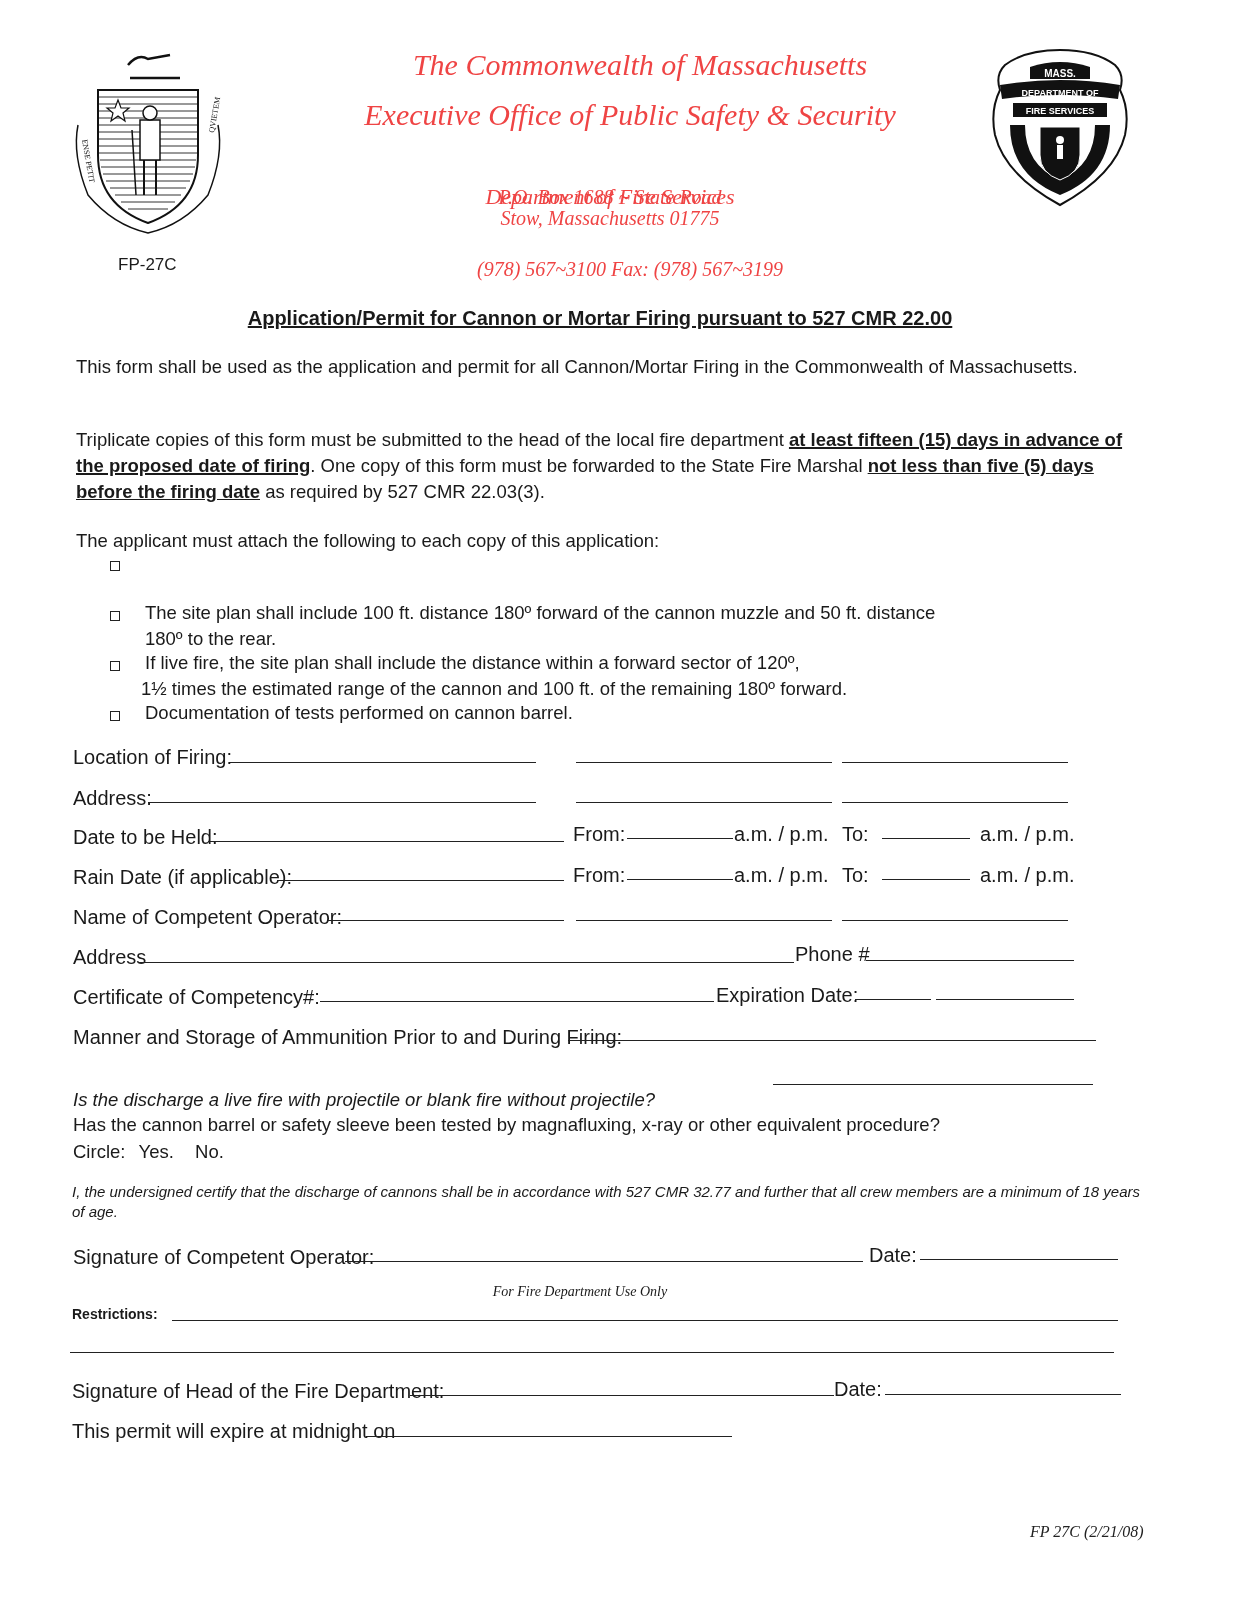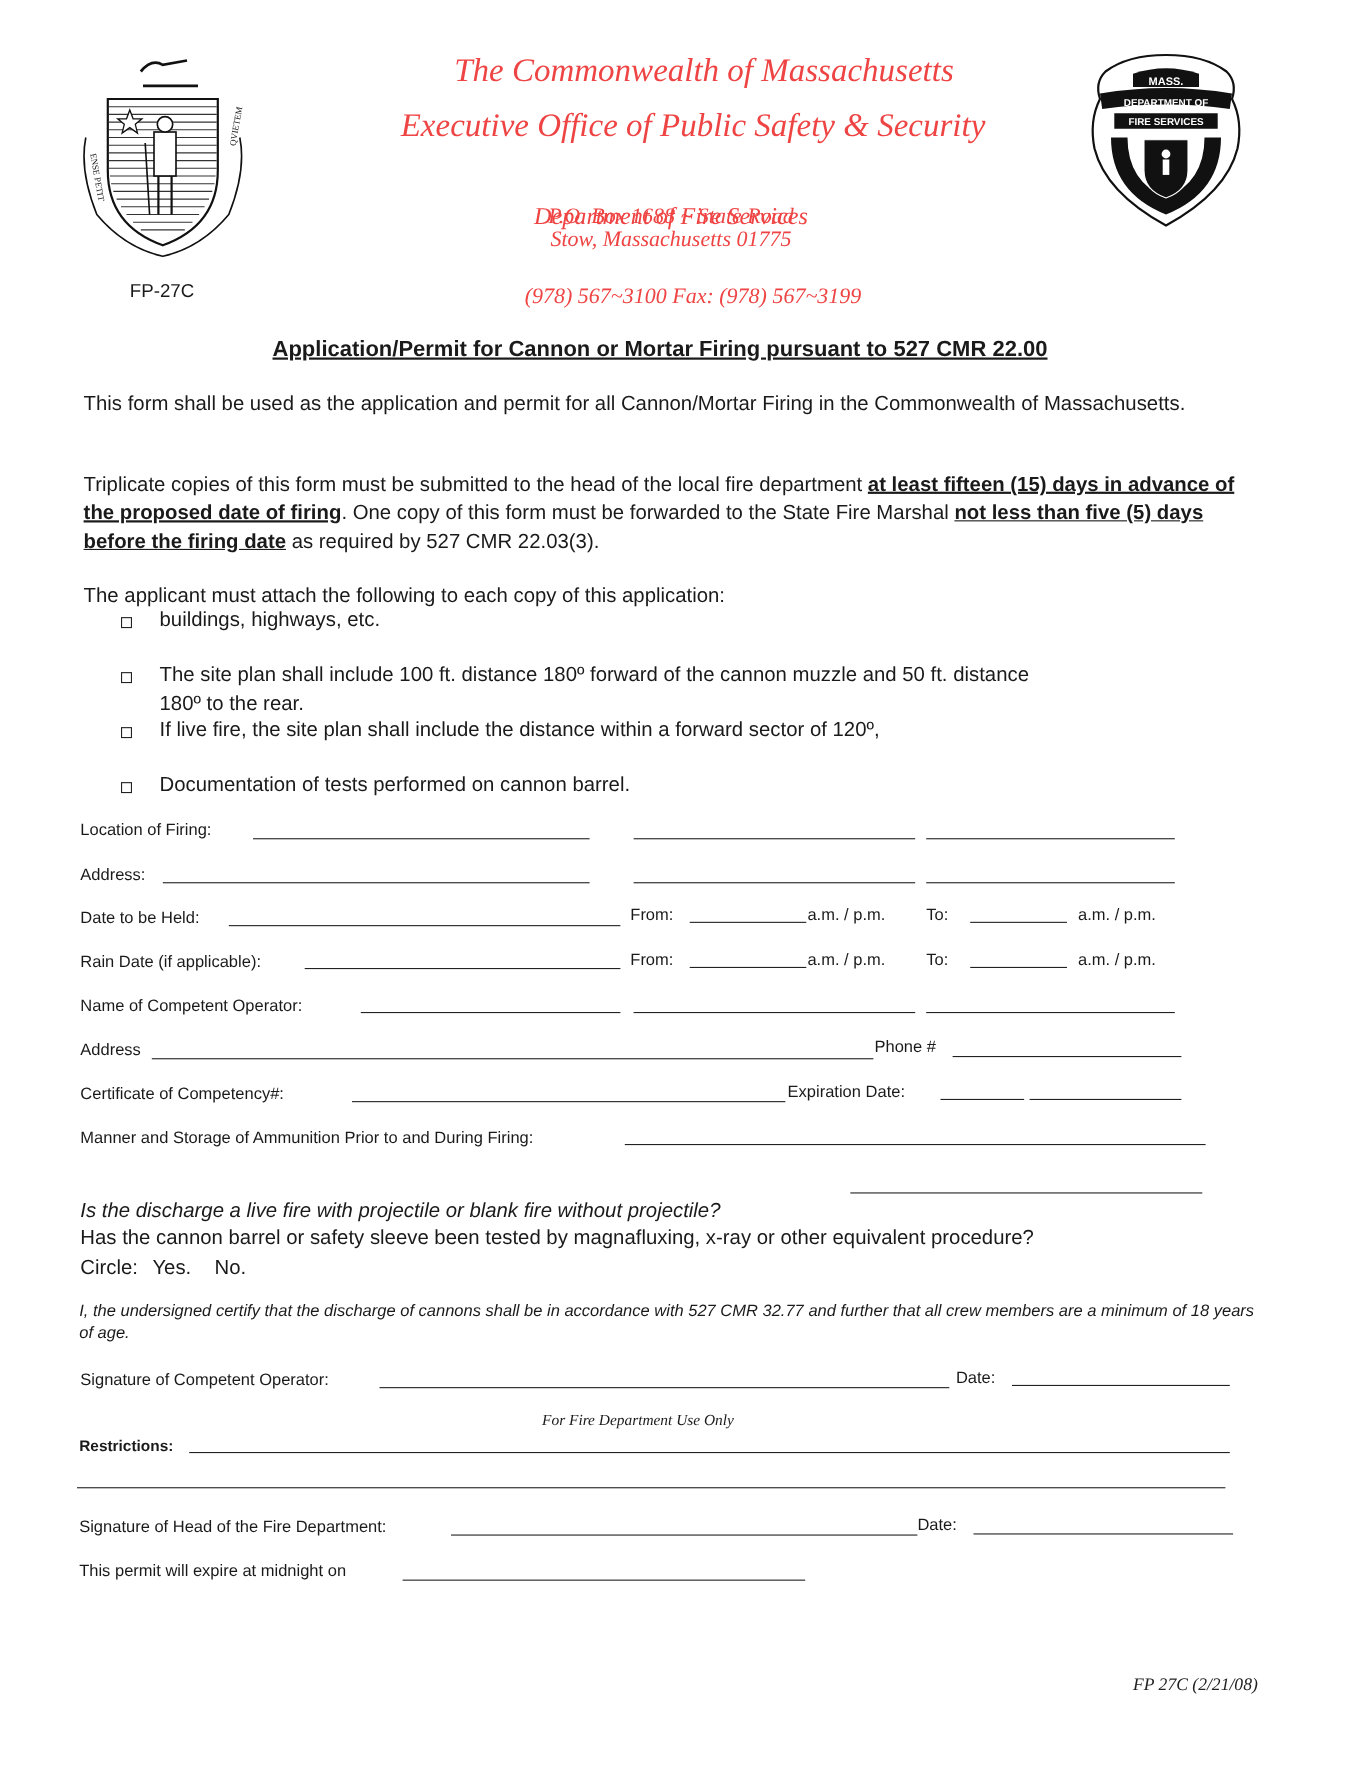--- a/index.html
+++ b/index.html
@@ -1,20 +1,20 @@
 <!DOCTYPE html>
 <html><head>
 <meta charset="utf-8">
 <style>
   html, body { margin: 0; padding: 0; background: #ffffff; }
   body { width: 1247px; height: 1612px; position: relative; overflow: hidden; color: #1a1a1a; font-family: "Liberation Sans", sans-serif; }
   .abs { position: absolute; }
   .script { font-family: "Liberation Serif", serif; font-style: italic; color: #ef4444; text-align: center; white-space: nowrap; }
   .line { position: absolute; border-bottom: 1.5px solid #222; height: 0; }
-  .lbl { position: absolute; font-size: 15px; white-space: nowrap; }
+  .lbl { position: absolute; font-size: 20px; white-space: nowrap; }
   .body-text { position: absolute; font-size: 18.5px; line-height: 26px; }
   .bullet-box { position: absolute; width: 8px; height: 8px; border: 1.5px solid #222; }
   u.b { font-weight: bold; text-decoration: underline; text-decoration-thickness: 2px; }
   b { font-weight: bold; }
 </style>
 </head>
 <body>
 
 <div class="abs" style="left:68px; top:45px; width:160px; height:190px;">
   <svg width="160" height="190" viewBox="0 0 160 190">
@@ -80,30 +80,30 @@
 <div class="body-text" style="left:76px; top:354px; width:1060px;">This form shall be used as the application and permit for all Cannon/Mortar Firing in the Commonwealth of Massachusetts.</div>
 
 <div class="body-text" style="left:76px; top:427px; width:1060px;">
   <span>Triplicate copies of this form must be submitted to the head of the local fire department </span><u class="b">at least fifteen (15) days in advance of the proposed date of firing</u><span>.  One copy of this form must be forwarded to the State Fire Marshal </span><b style="text-decoration:underline;">not less than five (5) days before the firing date</b><span> as required by 527 CMR 22.03(3).</span>
 </div>
 
 <div class="body-text" style="left:76px; top:528px;">The applicant must attach the following to each copy of this application:</div>
 
 <div class="bullet-box" style="left:110px; top:561px;"></div>
 <div class="body-text" style="left:145px; top:550px; width:1000px;">
-  <div>buildings, highways, etc.</div>
 </div>
 <div class="bullet-box" style="left:110px; top:611px;"></div>
 <div class="body-text" style="left:145px; top:600px; width:1000px;">
   <div>The site plan shall include 100 ft. distance 180º forward of the cannon muzzle and 50 ft. distance</div>
   <div>180º to the rear.</div>
 </div>
 <div class="bullet-box" style="left:110px; top:661px;"></div>
 <div class="body-text" style="left:145px; top:650px; width:1000px;">
   <div>If live fire, the site plan shall include the distance within a forward sector of 120º,</div>
+  <div style="margin-left:-4px;">1½ times the estimated range of the cannon and 100 ft. of the remaining 180º forward.</div>
 </div>
 <div class="bullet-box" style="left:110px; top:711px;"></div>
 <div class="body-text" style="left:145px; top:700px;">Documentation of tests performed on cannon barrel.</div>
 
 <div class="lbl" style="left:73px; top:746px;">Location of Firing:</div>
 <div class="line" style="left:230px; top:762px; width:306px;"></div>
 <div class="line" style="left:576px; top:762px; width:256px;"></div>
 <div class="line" style="left:842px; top:762px; width:226px;"></div>
 
 <div class="lbl" style="left:73px; top:787px;">Address:</div>

